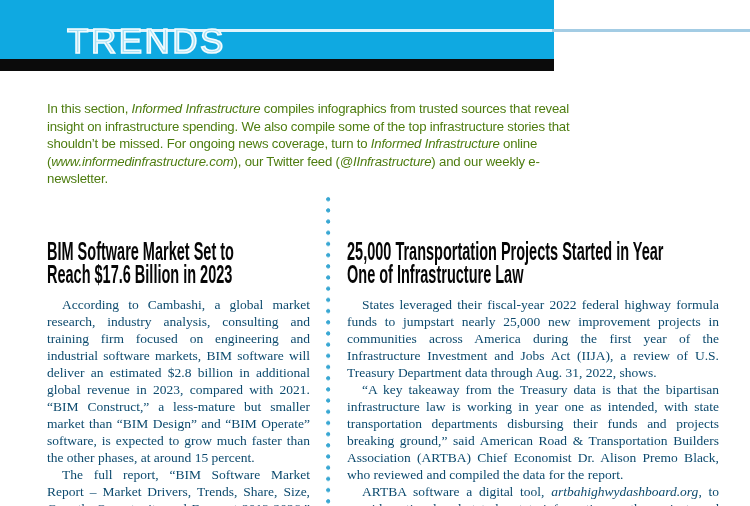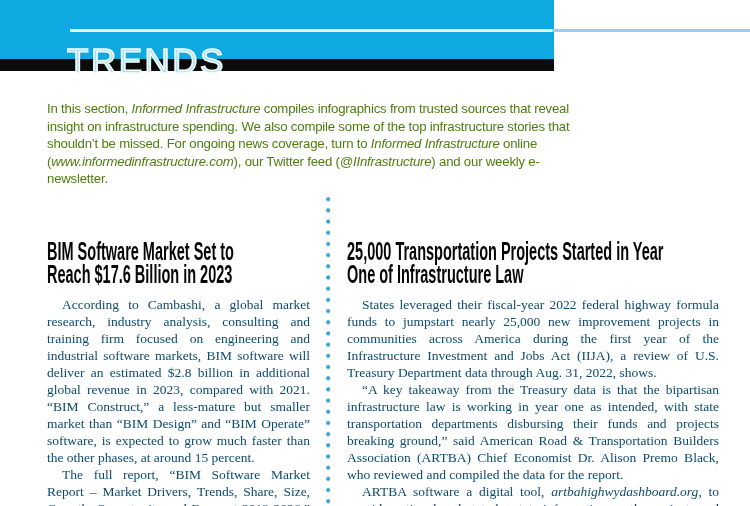--- a/index.html
+++ b/index.html
@@ -28,21 +28,20 @@
     background: linear-gradient(90deg,
       #e2f4fc 0px, #e2f4fc 482px,
       #a3cce4 482px, #a3cce4 100%);
   }
   .trends-title {
     position: absolute; left: 67px; top: 22px;
     font-size: 35px; line-height: 38px;
     font-weight: 400;
     letter-spacing: 2.5px;
     color: #ace0f4;
-    margin-top: 20px;
     -webkit-text-stroke: 1.6px #f4fcfe;
   }
 
   
   .intro {
     position: absolute; left: 47px; top: 100px;
     width: 523px;
     font-size: 13.2px; line-height: 17.5px;
     letter-spacing: -0.2px;
     color: #4d7c0f;

